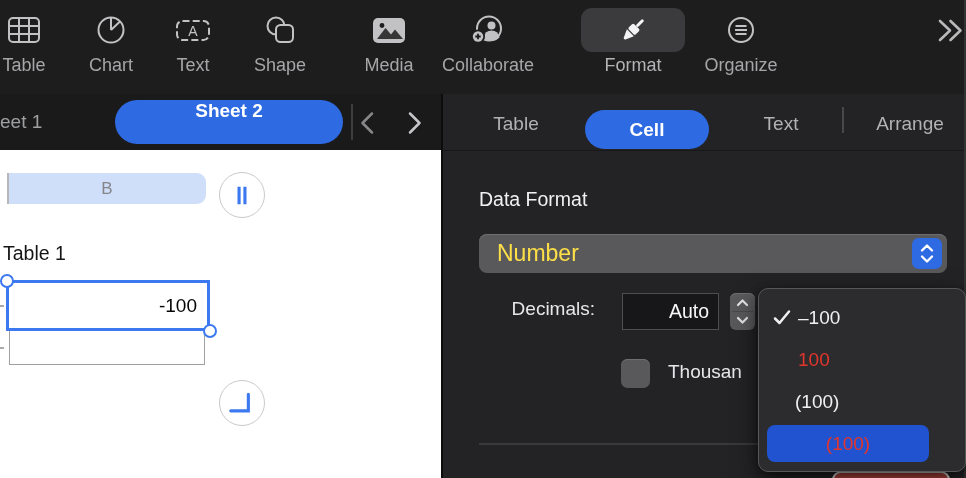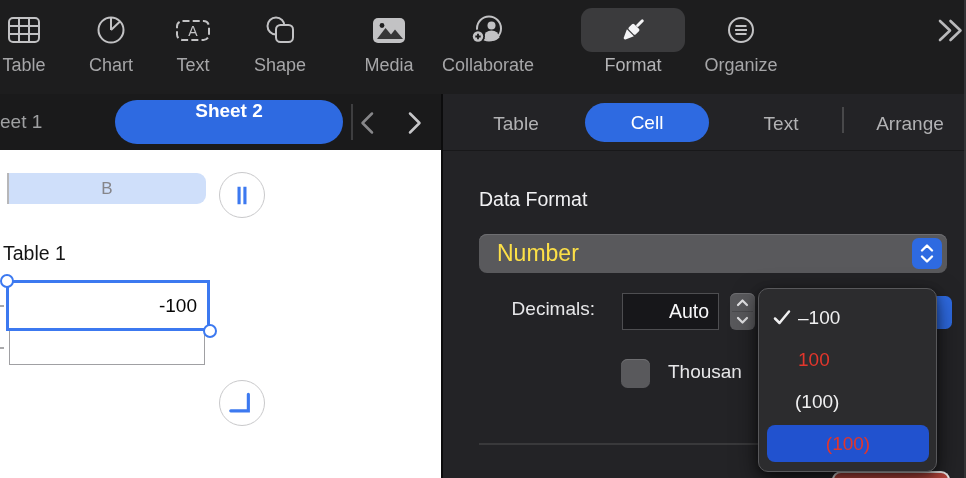--- a/index.html
+++ b/index.html
@@ -41,22 +41,22 @@
     border:3px solid var(--selection-blue,#3c79f0);}
   .sel-cell .val{position:absolute;right:10px;top:0;height:45px;line-height:45px;font-size:19px;color:#050505;}
   .handle{position:absolute;width:14px;height:14px;border-radius:50%;background:#fff;border:2.5px solid var(--selection-blue,#3c79f0);}
   .handle.tl{left:0px;top:124px;}
   .handle.br{left:203px;top:174px;}
   .cell2{position:absolute;left:9px;top:181px;width:196px;height:34px;background:#fff;border:1px solid #a0a0a3;border-top:none;}
   .tick{position:absolute;left:0;width:4px;height:2px;background:#a9a9ab;}
   
   .panel{position:absolute;left:441px;top:94px;width:525px;height:384px;background:#232326;border-left:2px solid #0c0c0d;}
   .ptab{position:absolute;top:16px;height:28px;line-height:28px;width:80px;text-align:center;font-size:19px;color:#b2b2b4;}
-  .ptab-pill{position:absolute;left:142px;top:9px;width:124px;height:39px;border-radius:20px;background:var(--accent-blue,#2e6ae1);
-    color:#fff;font-size:19px;font-weight:400;display:flex;align-items:center;justify-content:center;}
+  .ptab-pill{position:absolute;left:142px;top:16px;width:124px;height:39px;border-radius:20px;background:var(--accent-blue,#2e6ae1);
+    color:#fff;font-size:19px;font-weight:700;display:flex;align-items:center;justify-content:center;}
   .ptab-div{position:absolute;left:399px;top:13px;width:1.5px;height:26px;background:#48484a;}
   .ptab-bottom{position:absolute;left:0;top:56px;width:525px;height:1px;background:#18181a;}
   .df-heading{position:absolute;left:36px;top:94px;font-size:19.5px;font-weight:400;color:#f1f1f3;}
   .dropdown{position:absolute;left:36px;top:140px;width:468px;height:39px;border-radius:8px;background:#59595c;
     box-shadow:inset 0 1px 0 #6e6e71;}
   .dropdown .dd-text{position:absolute;left:18px;top:0;height:39px;line-height:39px;font-size:23px;color:#fde047;}
   .dd-btn{position:absolute;right:5px;top:4px;width:30px;height:31px;border-radius:6.5px;background:var(--accent-blue,#2e6ae1);
     display:flex;align-items:center;justify-content:center;}
   .dec-label{position:absolute;left:52px;top:204px;width:100px;text-align:right;font-size:19px;color:#e7e7e9;}
   .auto-field{position:absolute;left:179px;top:199px;width:97px;height:37px;background:#17171a;border:1px solid #4e4e51;}
@@ -65,21 +65,21 @@
     box-shadow:inset 0 1px 0 #6e6e71;}
   .stepper .mid{position:absolute;left:2px;right:2px;top:18px;height:1px;background:#49494c;}
   .checkbox{position:absolute;left:178px;top:265px;width:29px;height:29px;border-radius:6.5px;background:#59595c;
     box-shadow:inset 0 1px 0 #6e6e71;}
   .thous-label{position:absolute;left:225px;top:267px;font-size:19px;color:#e7e7e9;}
   .h-div{position:absolute;left:36px;top:349px;width:282px;height:1.5px;background:#39393b;}
   .blue-sliver{position:absolute;left:469px;top:202px;width:40px;height:33px;border-radius:6.5px;background:var(--accent-blue,#2e6ae1);}
   .bottom-sliver{position:absolute;left:389px;top:377px;width:118px;height:12px;border-radius:9px 9px 0 0;
     background:#b8463d;border:2px solid #eceae9;border-bottom:none;}
   
-  .menu{position:absolute;left:315px;top:194px;width:179px;height:184px;border-radius:10px;background:#2c2c2e;
+  .menu{position:absolute;left:315px;top:194px;width:208px;height:184px;border-radius:10px;background:#2c2c2e;
     border:1px solid #58585b;box-shadow:0 10px 26px rgba(0,0,0,.55),0 2px 8px rgba(0,0,0,.4);z-index:10;}
   .mi{position:absolute;left:0;width:100%;height:42px;line-height:42px;font-size:19px;color:#f0f0f1;padding-left:39px;}
   .mi .chk{position:absolute;left:14px;top:12px;}
   .mi.red{color:var(--negative-red,#e2362c);}
   .mi-pill{position:absolute;left:8px;top:136px;width:162px;height:37px;border-radius:8px;
     background:var(--menu-selection-blue,#2152cf);display:flex;align-items:center;justify-content:center;
     font-size:19px;color:var(--negative-red,#e2362c);}
   svg{display:block;}
 </style>
 </head>

